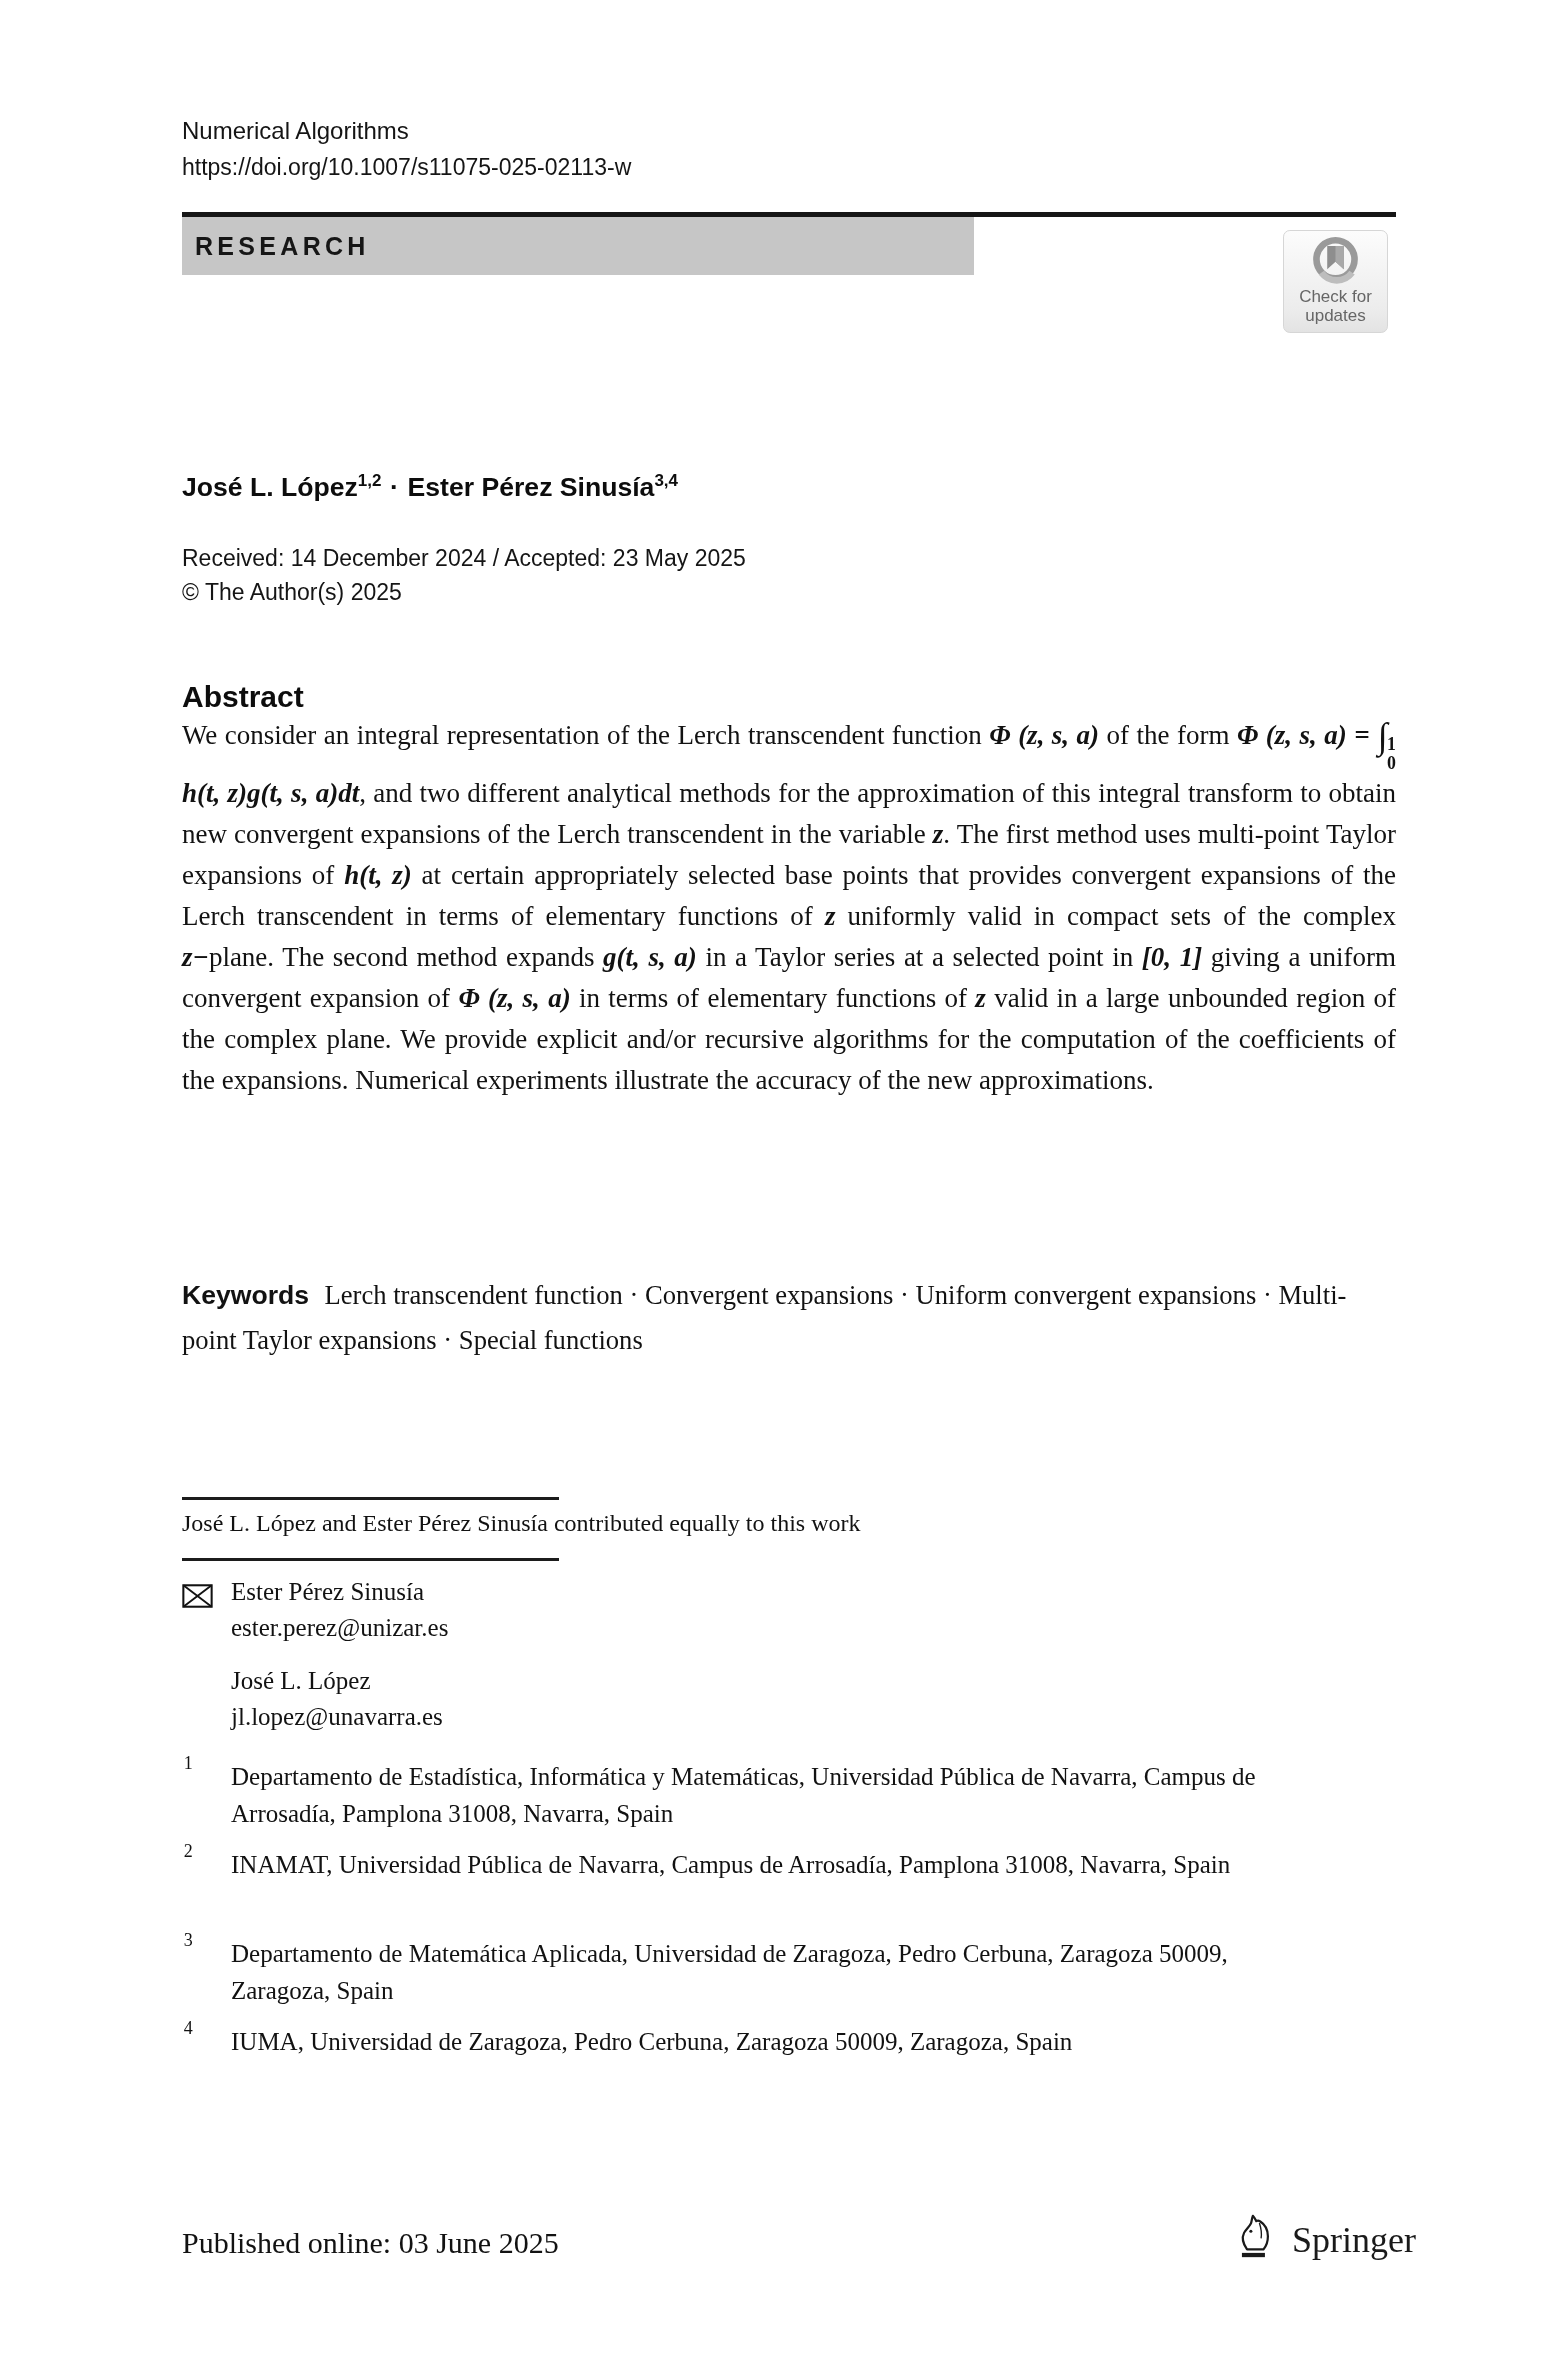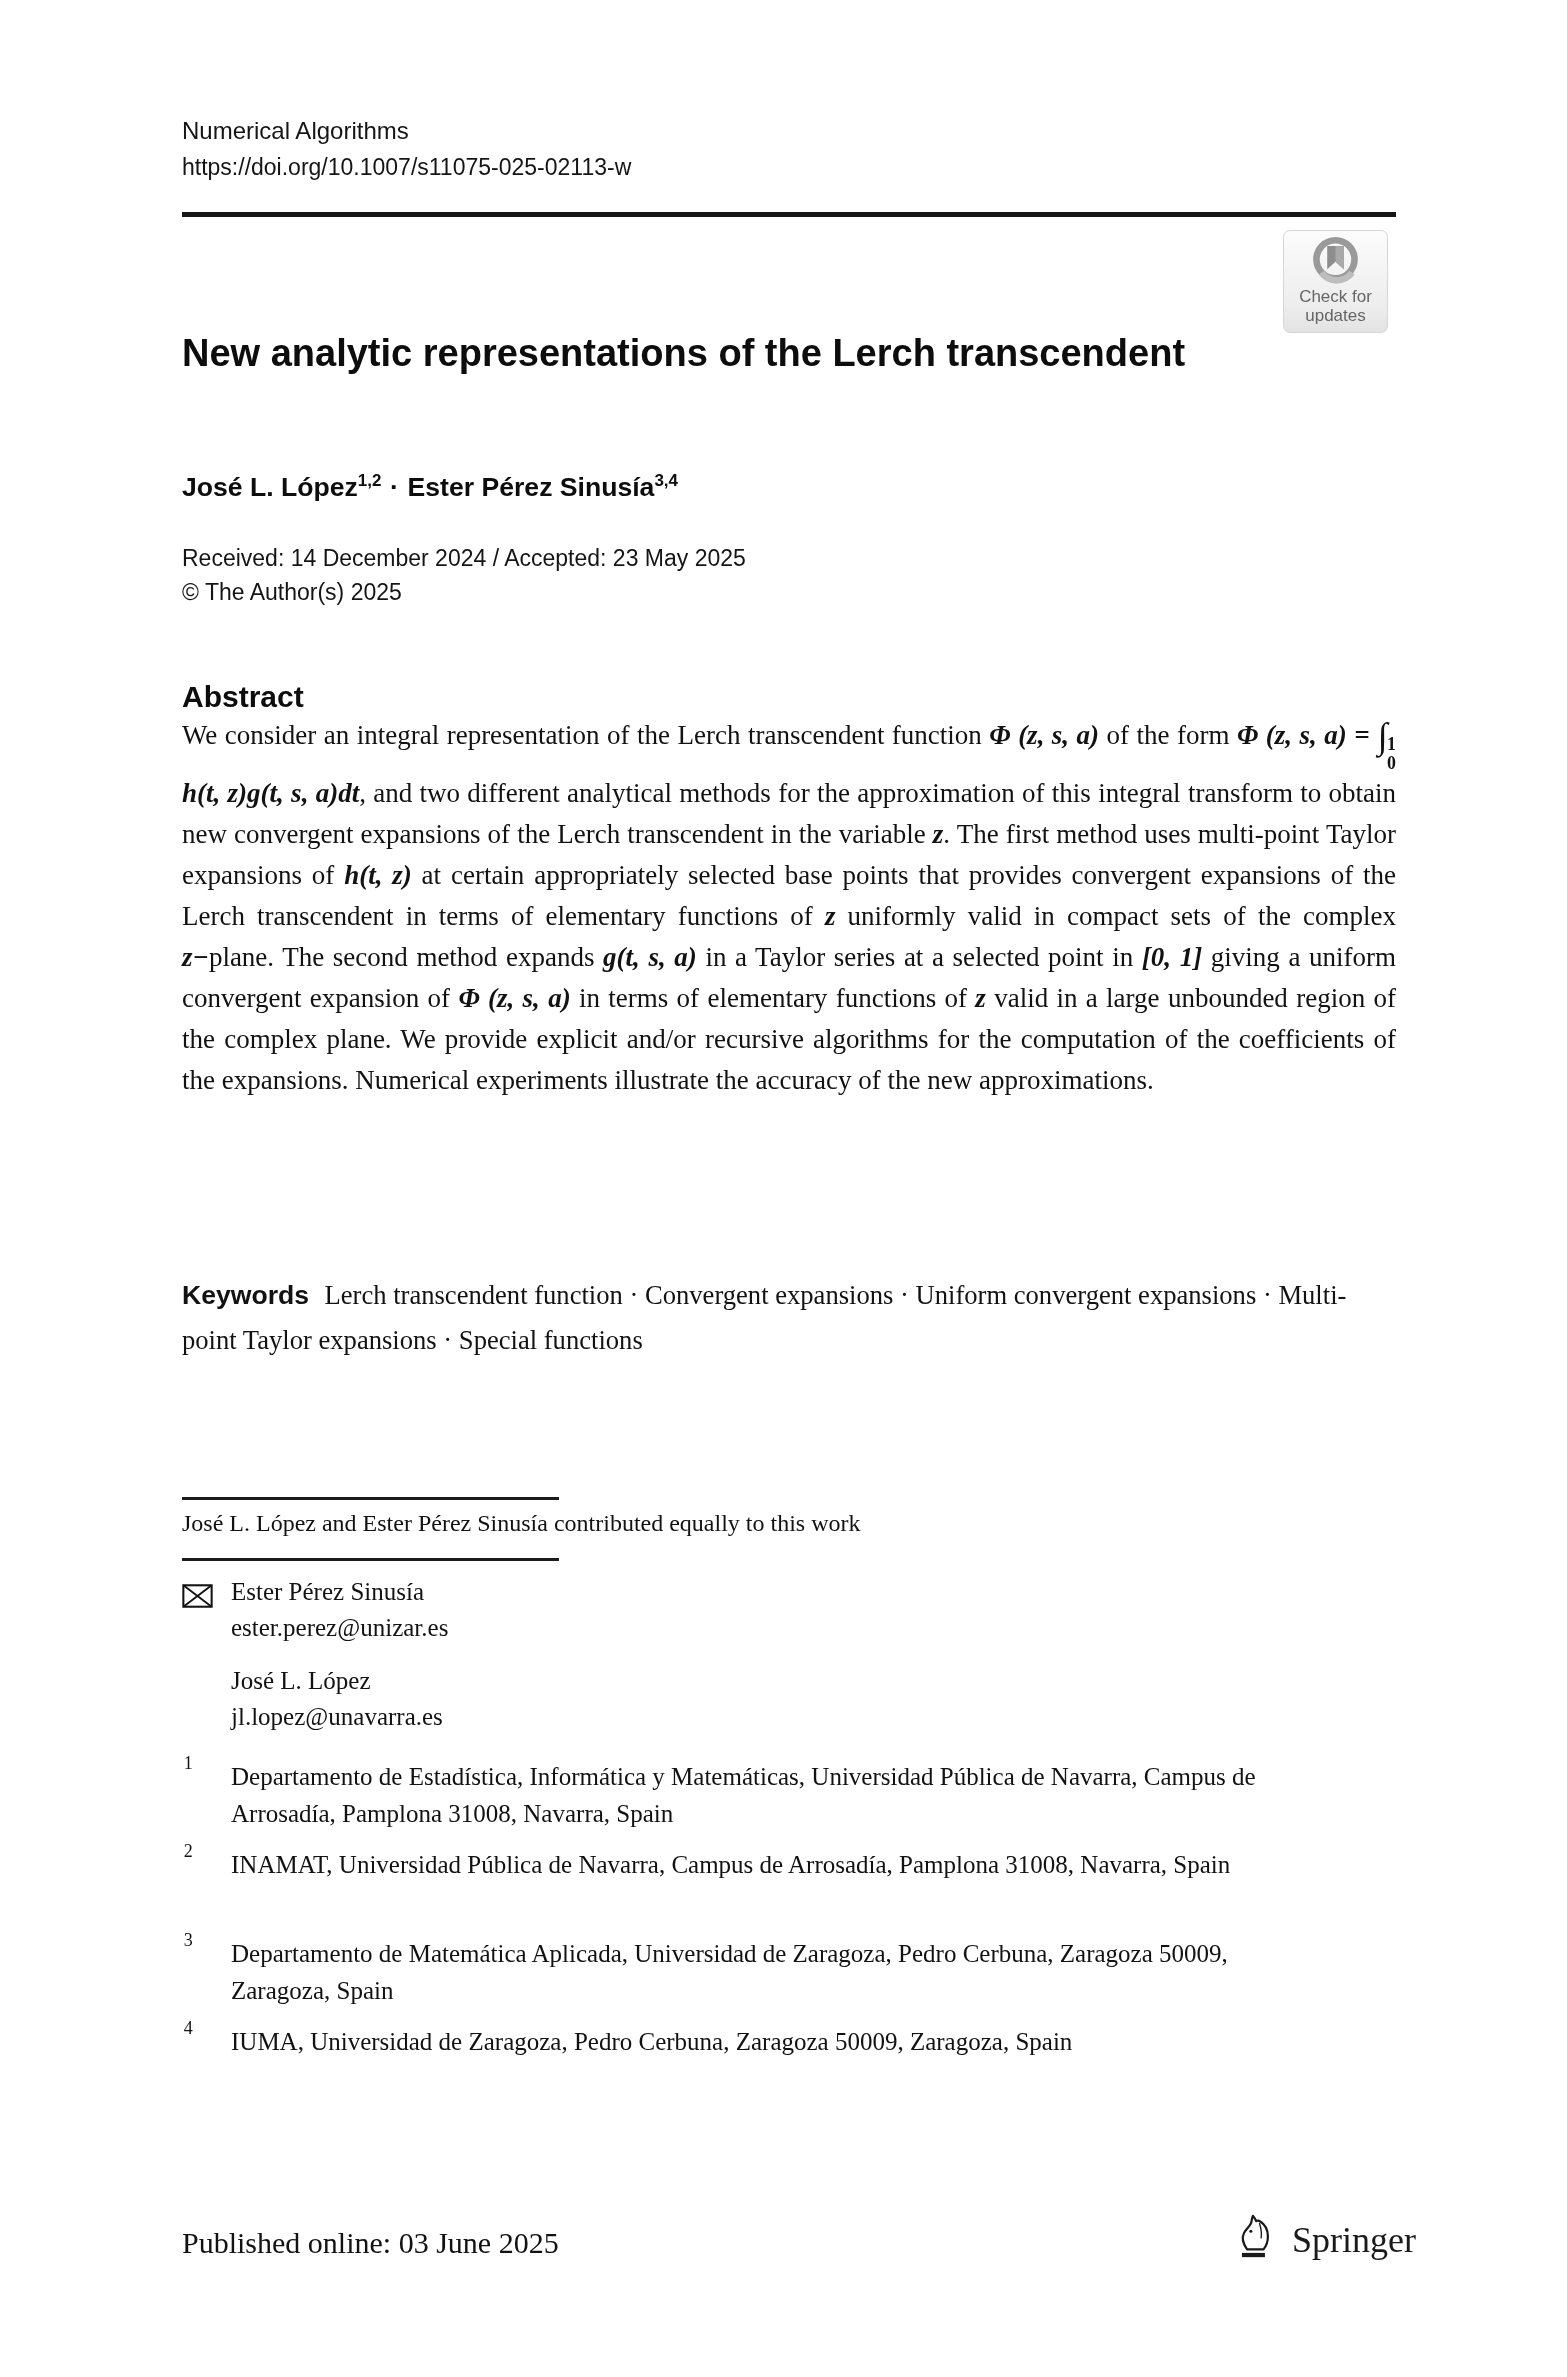--- a/index.html
+++ b/index.html
@@ -67,35 +67,37 @@
 <body>
 
 <div class="page">
 
   <div class="journal-head">
     <div class="journal-name">Numerical Algorithms</div>
     <div class="journal-doi">https://doi.org/10.1007/s11075-025-02113-w</div>
   </div>
 
   <div class="top-rule"></div>
+  <div class="banner">
+    <span class="banner-label">RESEARCH</span>
+  </div>
 
   <div class="badge">
     <svg width="53" height="50" viewBox="0 0 64 60">
       <circle cx="32" cy="28" r="23" fill="none" stroke="#9a9a9a" stroke-width="8"></circle>
       <path d="M 52 44 A 23 23 0 0 1 15 44" fill="none" stroke="#bdbdbd" stroke-width="8"></path>
       <path d="M22 12 h20 v28 l-10 -9 l-10 9 z" fill="#8e8e8e"></path>
       <path d="M32 12 h10 v28 l-10 -9 z" fill="#a9a9a9"></path>
     </svg>
     <div class="badge-text">
       <div>Check for</div>
       <div>updates</div>
     </div>
   </div>
 
-  <div class="title">New analytic representations of the Lerch transcendent</div>
 
   <div class="authors">
     <span>José L. López</span><sup>1,2</sup><span class="author-sep">·</span><span>Ester Pérez Sinusía</span><sup>3,4</sup>
   </div>
 
   <div class="dates">
     <div>Received: 14 December 2024 / Accepted: 23 May 2025</div>
     <div>© The Author(s) 2025</div>
   </div>
 

